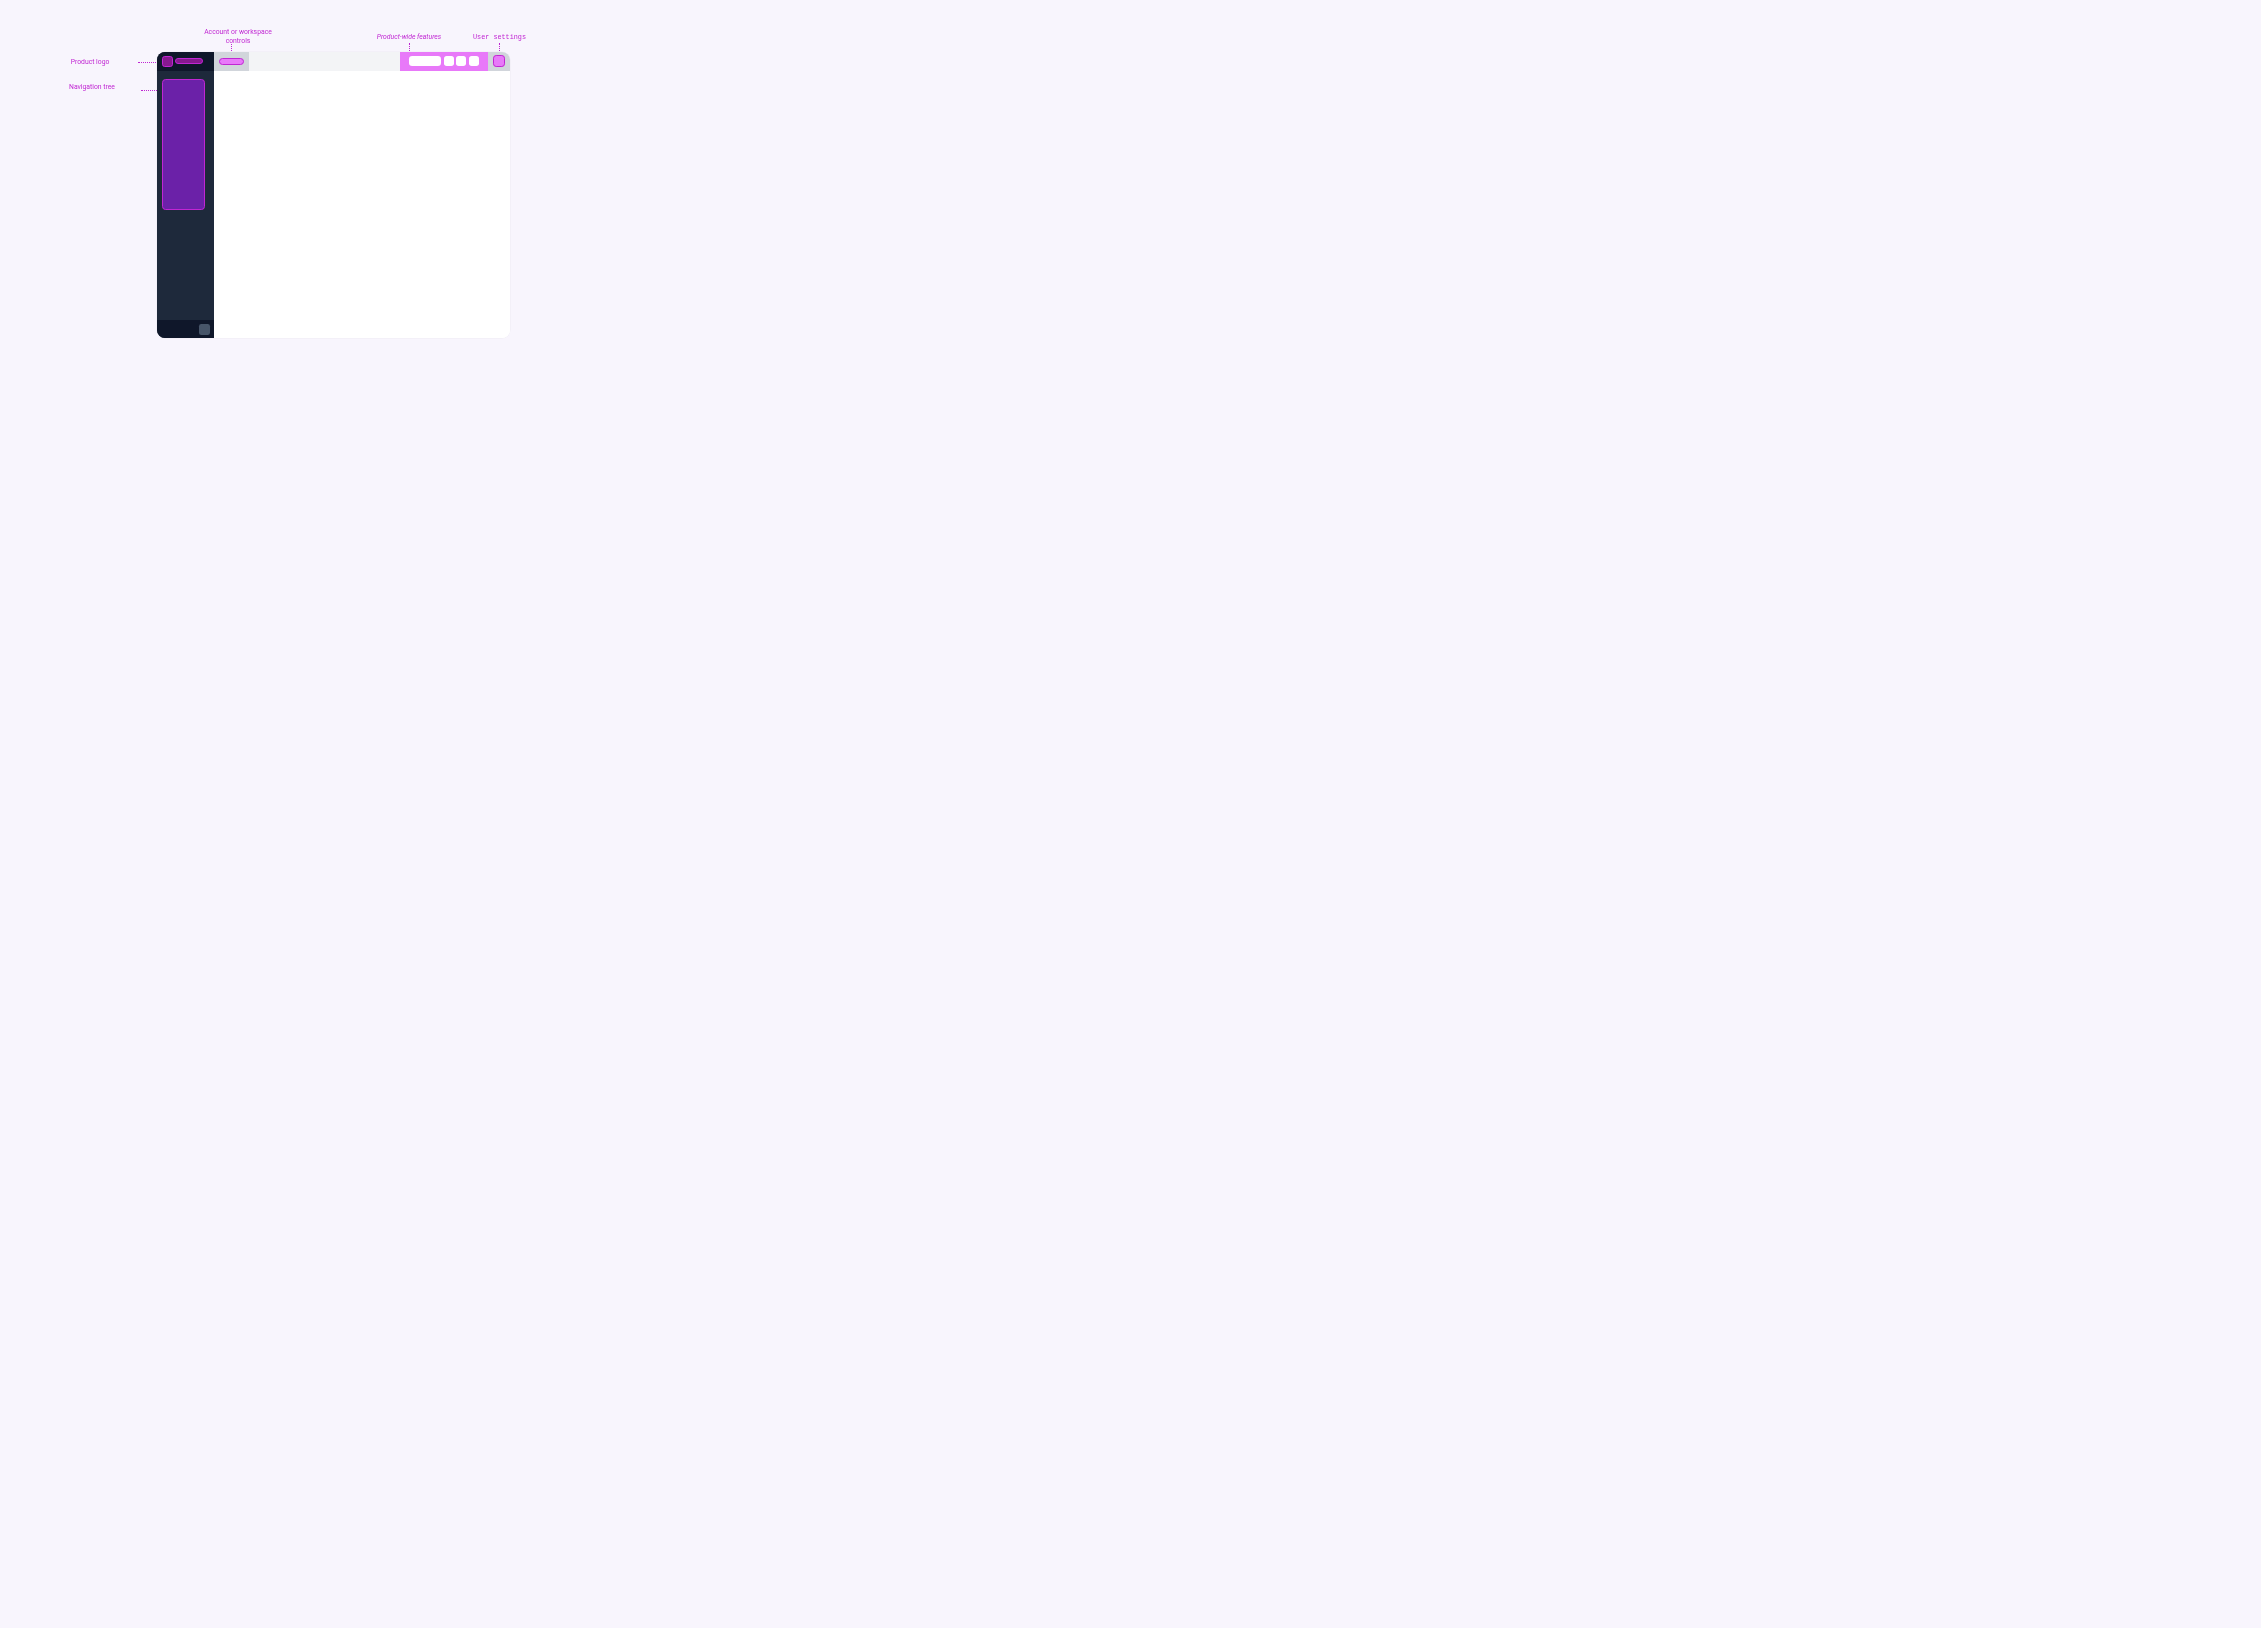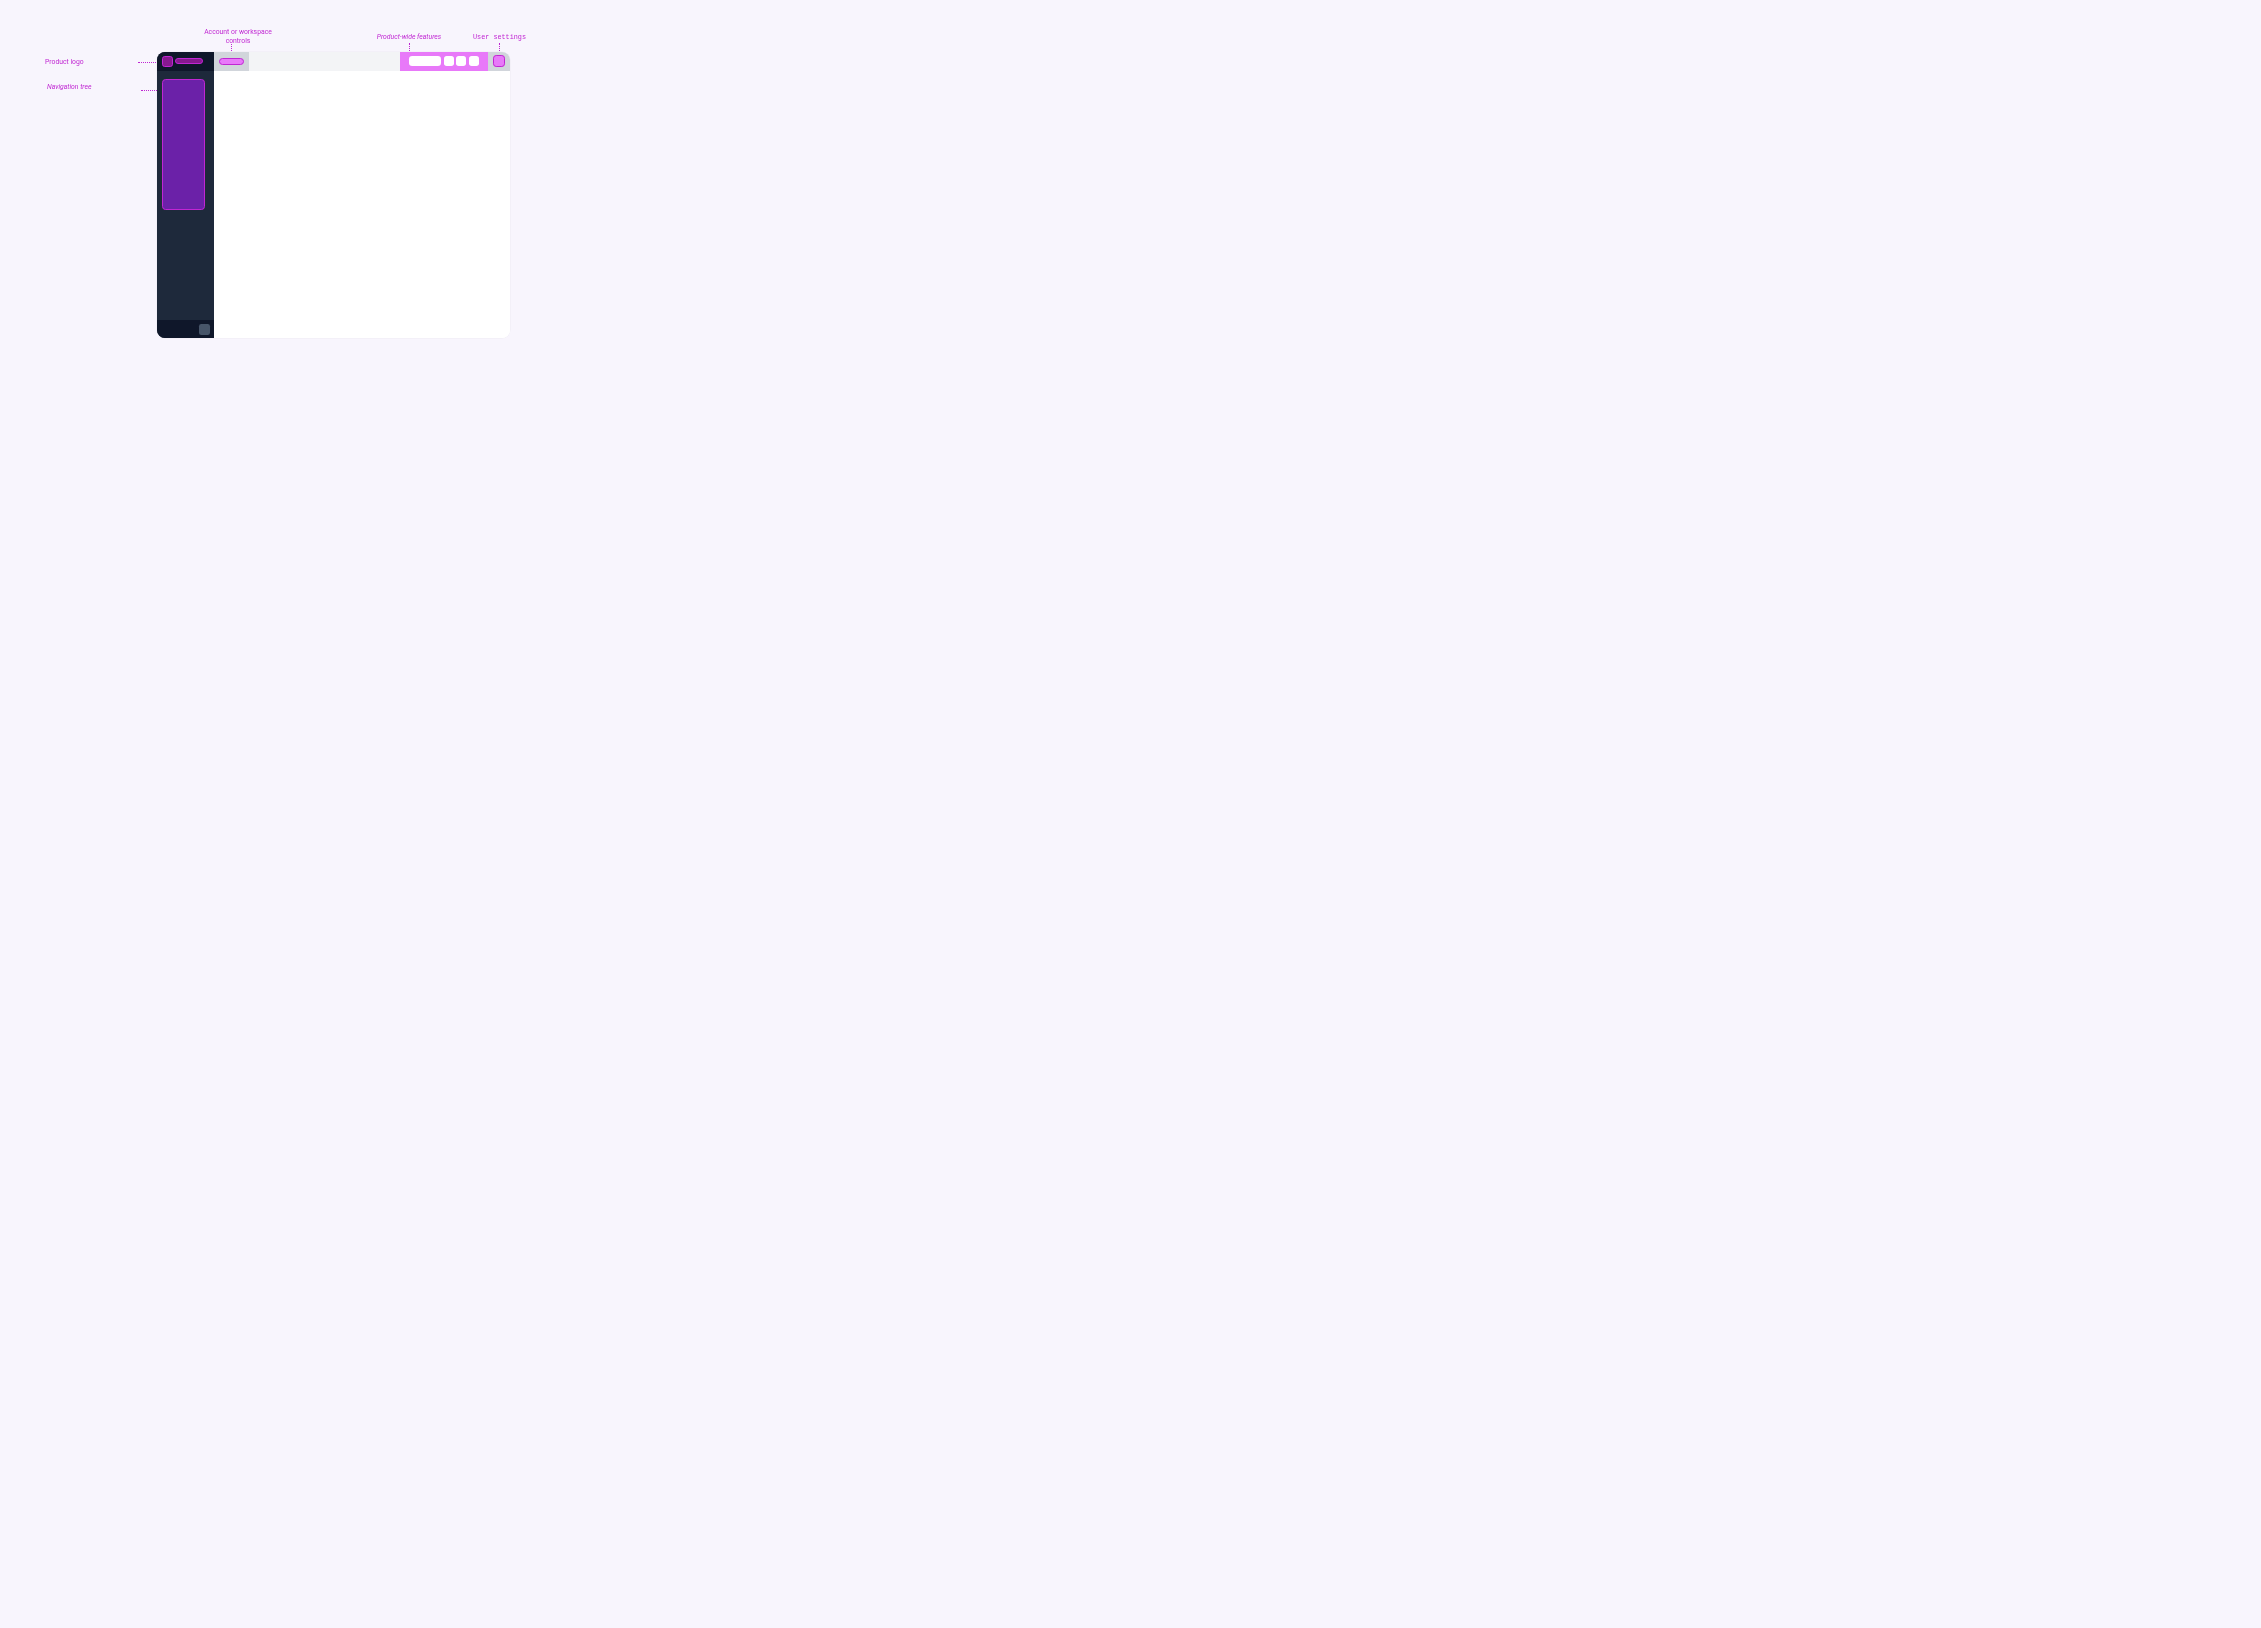--- a/index.html
+++ b/index.html
@@ -12,21 +12,21 @@
       font-family: -apple-system, BlinkMacSystemFont, "Segoe UI", Roboto, Helvetica, Arial, sans-serif;
       width: 666px;
       height: 374px;
       position: relative;
       overflow: hidden;
     }
     .annotation-label {
       position: absolute;
       color: #c026d3;
       font-size: 6.8px;
-      text-align: left;
+      text-align: center;
       line-height: 1.35;
     }
     .annotation-label.center {
       text-align: center;
     }
     .dotted-line {
       position: absolute;
       border-top: 0.9px dotted #c026d3;
     }
     .dotted-line-v {
@@ -199,21 +199,21 @@
 <body>
 
 <div class="annotation-label" style="left:45px; top:58px; width:90px;">Product logo</div>
 <div class="dotted-line" style="left:138px; top:62px; width:22px;"></div>
 <div class="diamond" style="left:161px; top:60px;"></div>
 
 <div class="annotation-label center" style="left:193px; top:28px; width:90px;">Account or workspace controls</div>
 <div class="dotted-line-v" style="left:231px; top:44px; height:13px;"></div>
 <div class="diamond" style="left:229px; top:57px;"></div>
 
-<div class="annotation-label" style="left:47px; top:83px; width:90px;font-style:italic;">Navigation tree</div>
+<div class="annotation-label" style="left:47px; top:83px; width:90px;">Navigation tree</div>
 <div class="dotted-line" style="left:141px; top:90px; width:22px;"></div>
 <div class="diamond" style="left:162px; top:89px;"></div>
 
 <div class="annotation-label center" style="left:348px; top:33px; width:122px;font-style:italic;">Product-wide features</div>
 <div class="dotted-line-v" style="left:409px; top:43px; height:12.2px;"></div>
 <div class="diamond" style="left:407px; top:54px;"></div>
 
 <div class="annotation-label center" style="left:461px; top:33px; width:77px;font-family:Liberation Mono, monospace;">User settings</div>
 <div class="dotted-line-v" style="left:499px; top:43px; height:12.2px;"></div>
 <div class="diamond" style="left:498px; top:54px;"></div>

